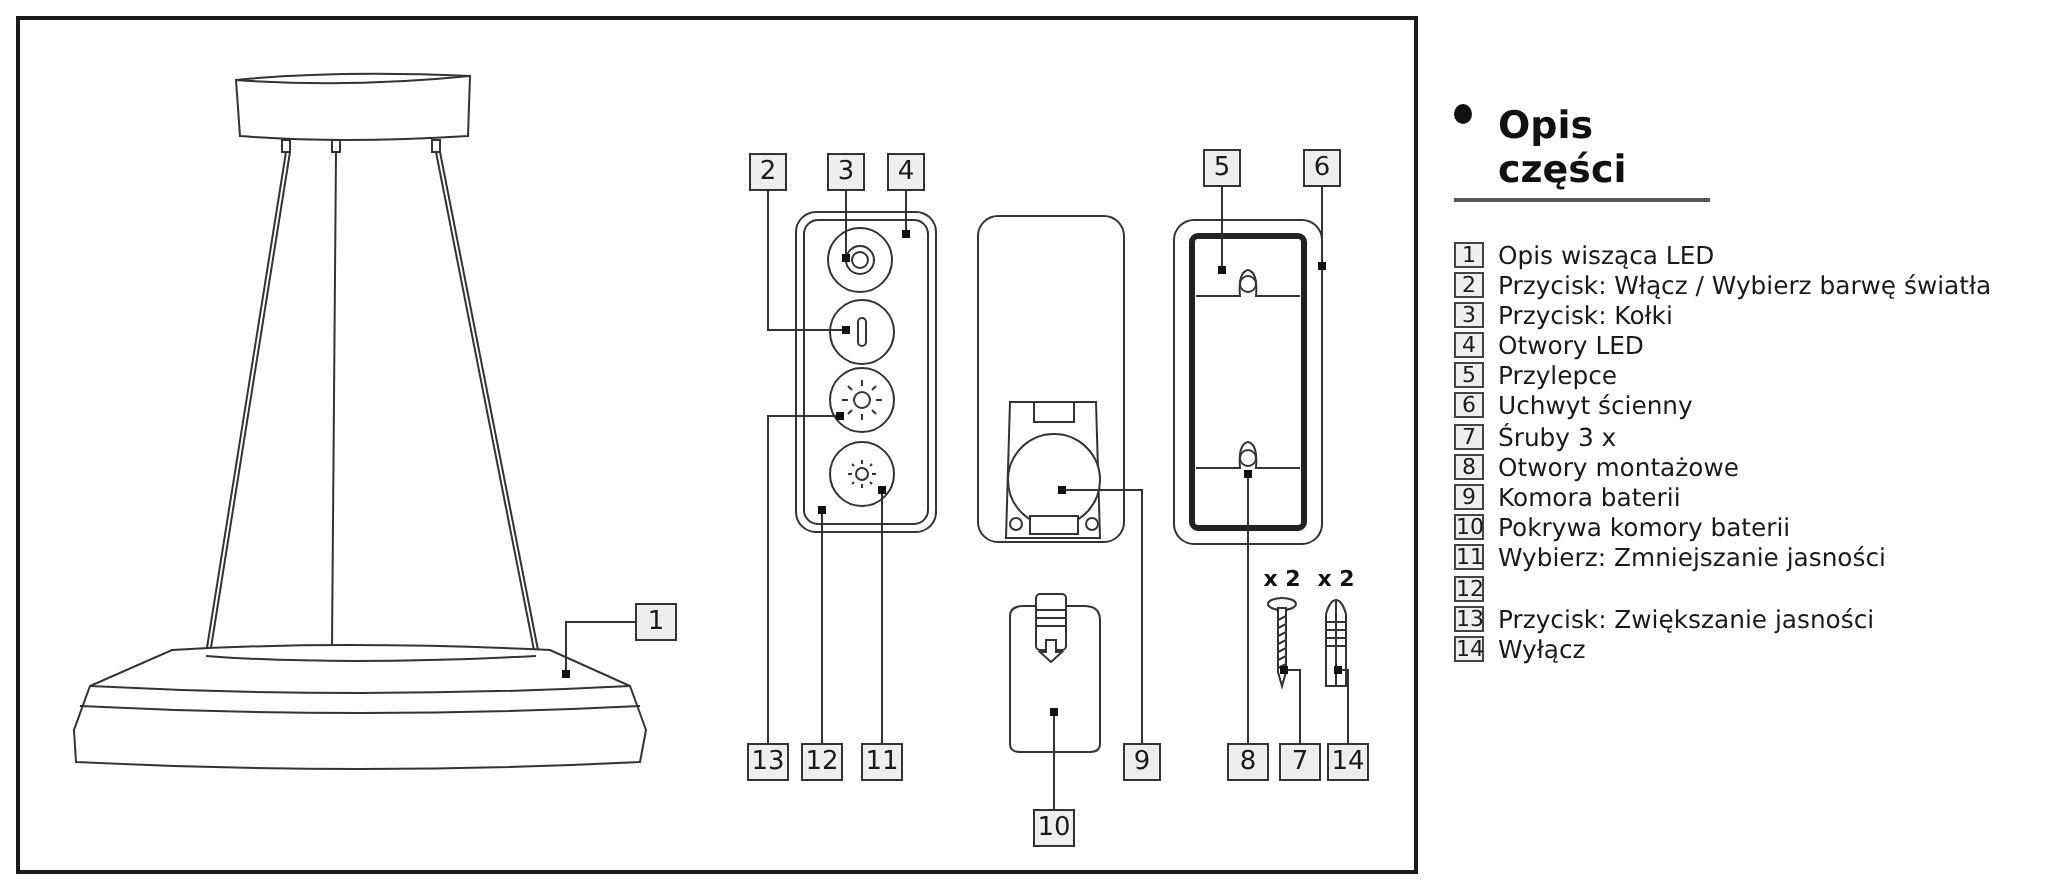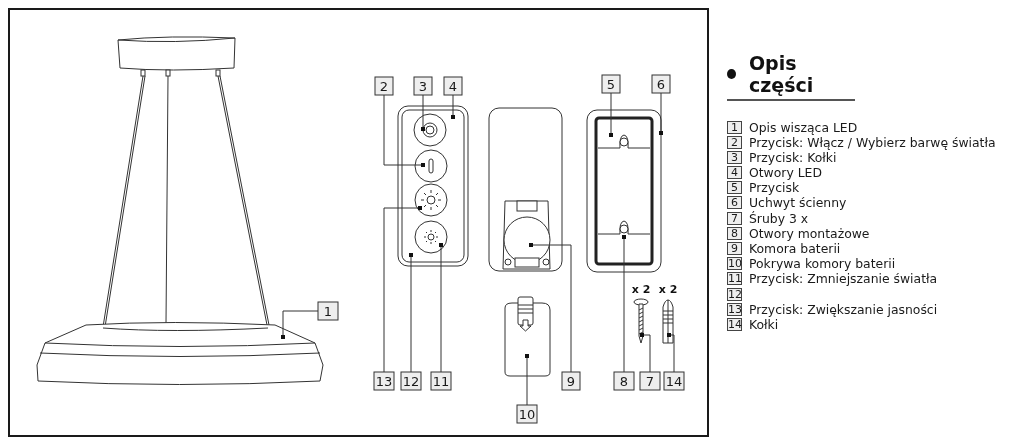--- a/index.html
+++ b/index.html
@@ -6,21 +6,21 @@
   body { width:1024px; height:448px; position:relative; overflow:hidden; font-family:"DejaVu Sans", sans-serif; color:#1a1a1a; }
   #frame { position:absolute; left:8px; top:8px; width:701px; height:429px; border:2px solid #1a1a1a; box-sizing:border-box; }
   #diagram { position:absolute; left:0; top:0; width:1024px; height:448px; }
   .lbl-box { fill:#eeeeee; stroke:#333; stroke-width:1; }
   .lbl-text { font-family:"DejaVu Sans", sans-serif; font-size:13px; fill:#1a1a1a; text-anchor:middle; dominant-baseline:central; }
   .ln { stroke:#333; stroke-width:1; fill:none; }
   .outline { stroke:#333; stroke-width:1; fill:#fff; }
   .thick { stroke:#222; stroke-width:3; fill:#fff; }
   .dot { fill:#111; }
   #legend { position:absolute; left:727px; top:52px; width:297px; }
-  .legend-title { display:flex; align-items:center; font-weight:bold; font-size:19px; color:#111; padding-bottom:3px; margin-bottom:19px; border-bottom:2px solid #555; width:128px; }
+  .legend-title { display:flex; align-items:flex-start; font-weight:bold; font-size:19px; color:#111; padding-bottom:3px; margin-bottom:19px; border-bottom:2px solid #555; width:128px; }
   .bullet { display:inline-block; width:10px; height:10px; border-radius:50%; background:#111; margin-right:13px; }
   .legend-item { display:flex; align-items:center; height:14px; margin-bottom:1.2px; font-size:12.4px; white-space:nowrap; }
   .num { width:15px; height:13px; border:1px solid #444; background:#eeeeee; box-sizing:border-box; font-size:11px; text-align:center; line-height:12px; margin-right:7px; flex:none; }
   .mult { font-family:"DejaVu Sans", sans-serif; font-size:11px; font-weight:bold; fill:#111; text-anchor:middle; }
 </style>
 </head>
 <body>
 
 <div id="frame"></div>
 
@@ -232,21 +232,21 @@
       <div class="legend-item">
         <span class="num">3</span>
         <span>Przycisk: Kołki</span>
       </div>
       <div class="legend-item">
         <span class="num">4</span>
         <span>Otwory LED</span>
       </div>
       <div class="legend-item">
         <span class="num">5</span>
-        <span>Przycisk</span>
+        <span>Przylepce</span>
       </div>
       <div class="legend-item">
         <span class="num">6</span>
         <span>Uchwyt ścienny</span>
       </div>
       <div class="legend-item">
         <span class="num">7</span>
         <span>Śruby 3 x</span>
       </div>
       <div class="legend-item">
@@ -256,27 +256,27 @@
       <div class="legend-item">
         <span class="num">9</span>
         <span>Komora baterii</span>
       </div>
       <div class="legend-item">
         <span class="num">10</span>
         <span>Pokrywa komory baterii</span>
       </div>
       <div class="legend-item">
         <span class="num">11</span>
-        <span>Przycisk: Zmniejszanie światła</span>
+        <span>Wybierz: Zmniejszanie jasności</span>
       </div>
       <div class="legend-item">
         <span class="num">12</span>
       </div>
       <div class="legend-item">
         <span class="num">13</span>
         <span>Przycisk: Zwiększanie jasności</span>
       </div>
       <div class="legend-item">
         <span class="num">14</span>
-        <span>Kołki</span>
+        <span>Wyłącz</span>
       </div>
     </div>
 </div>
 
 </body></html>

